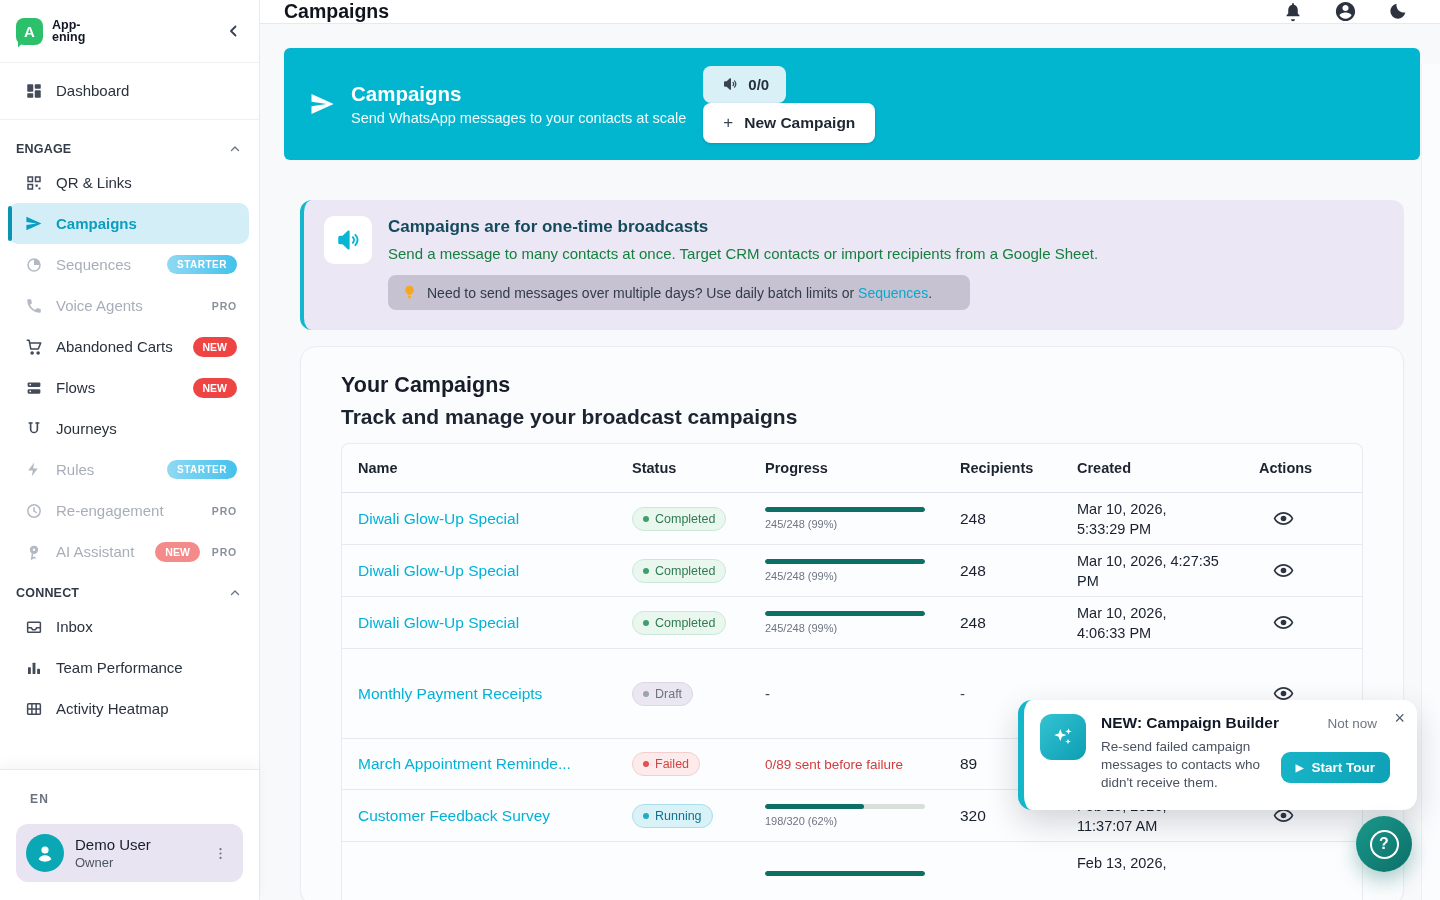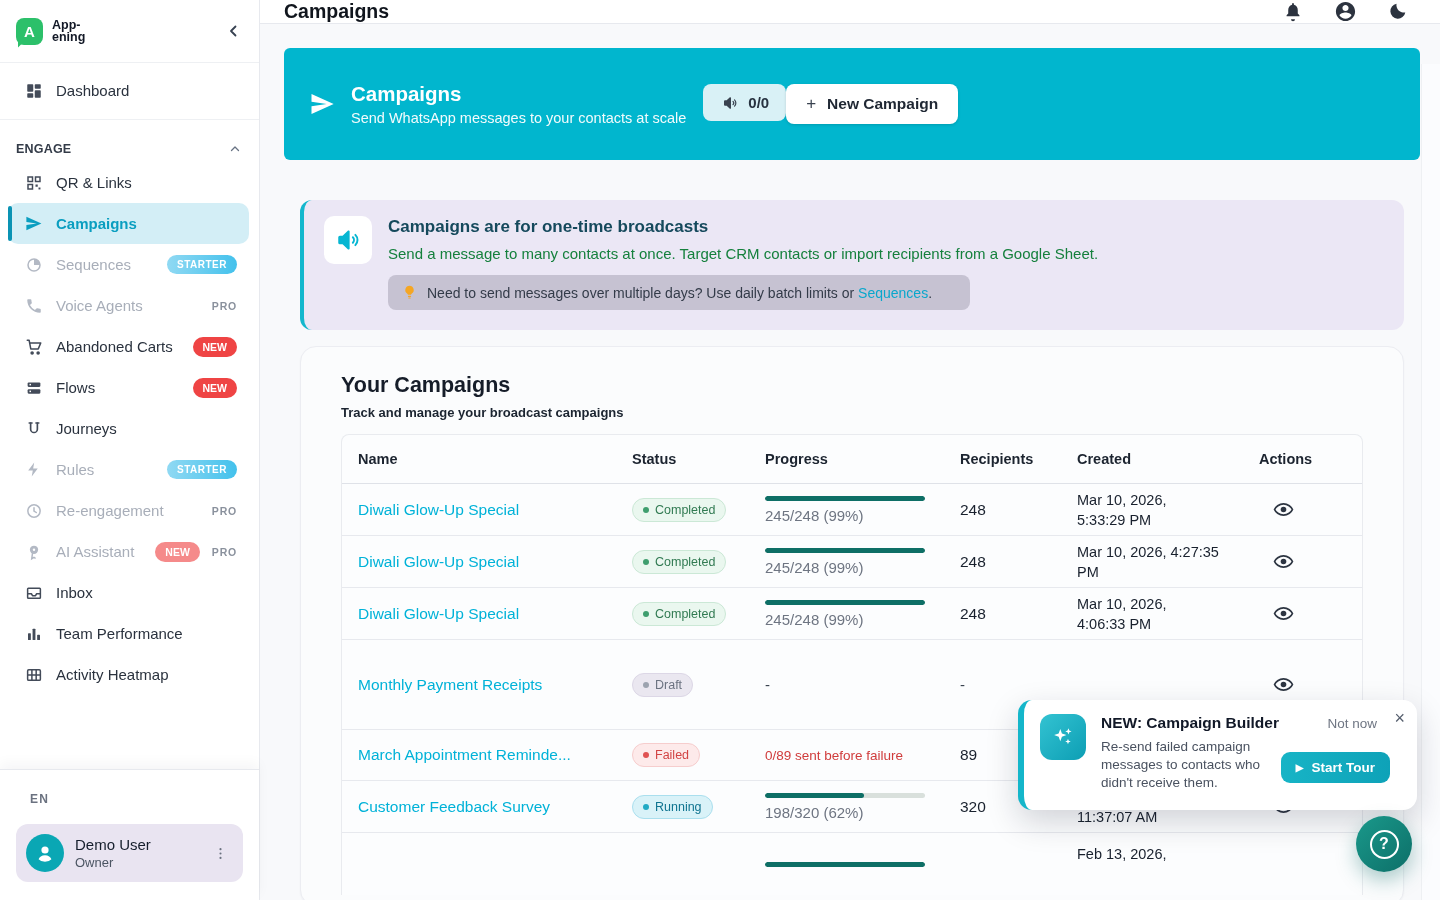--- a/index.html
+++ b/index.html
@@ -49,54 +49,54 @@
   .topbar-icons { margin-left:auto; display:flex; gap:30px; align-items:center; }
   .tbtn { background:none; border:none; color:#2c333f; display:flex; cursor:pointer; }
 
   .content { flex:1; padding:24px; position:relative; }
   .scroll-gutter { position:absolute; right:0; top:64px; bottom:0; width:23px; background:#fbfcfe; border-left:1px solid #eef0f3; z-index:1; }
 
   .banner { height:112px; background:#01b6ce; border-radius:6px; display:flex; align-items:center; padding:0 24px; color:#fff; margin-bottom:40px; }
   .banner-icon { margin-right:15px; display:flex; }
   .banner h1 { font-size:20.5px; font-weight:700; }
   .banner p { font-size:14.5px; margin-top:4px; opacity:.95; }
-  .banner-controls { margin-left:17px; display:flex; align-items:flex-start; }
+  .banner-controls { margin-left:17px; display:flex; flex-direction:column; align-items:flex-start; }
   .counter-pill { background:#d9f1f6; border-radius:8px; padding:9px 17px; display:flex; gap:9px; align-items:center; color:#273240; font-size:15px; font-weight:600; }
   .counter-pill .nic { margin:0; color:#39424f; }
   .new-campaign-btn { background:#fff; border:none; border-radius:8px; padding:11px 20px; display:flex; gap:11px; align-items:center; font-size:15.5px; font-weight:600; color:#1f2733; box-shadow:0 1px 3px rgba(0,0,0,.14); cursor:pointer; }
   .plus-glyph { font-size:17px; font-weight:500; color:#39424f; line-height:14px; }
 
   .info-card { margin:0 16px 16px; background:#ebe7f5; border-left:4px solid #13b7cd; border-radius:12px; padding:16px 20px 20px; display:flex; }
   .info-icon-box { width:48px; height:48px; background:#fff; border-radius:10px; display:flex; align-items:center; justify-content:center; color:#06b6d2; margin-right:16px; flex-shrink:0; }
   .info-title { font-size:17px; font-weight:700; color:#15495c; margin-top:1px; }
   .info-sub { font-size:15px; color:#15803d; margin-top:8px; }
   .tip-box { margin-top:13px; background:#c6c2d2; border-radius:8px; padding:9px 38px 9px 13px; width:fit-content; display:flex; align-items:center; gap:9px; font-size:14px; color:#333b49; }
   .tip-link { color:#0aa7cc; cursor:pointer; }
 
   .table-card { margin:0 16px; background:#fbfcfd; border:1px solid #ecedf2; border-radius:16px; padding:26px 40px 0; height:560px; box-shadow:0 1px 2px rgba(16,24,40,.04); }
   .tc-title { font-size:21.5px; font-weight:700; color:#161d29; }
-  .tc-sub { font-size:13px; font-weight:600; color:#1b2430; margin-top:7px; }
+  .tc-sub { font-size:21px; font-weight:600; color:#1b2430; margin-top:7px; }
   .table { margin-top:14px; border:1px solid #e9ebef; border-bottom:none; border-radius:8px 8px 0 0; background:#fcfdfe; }
   .thead, .trow { display:grid; grid-template-columns:274px 133px 195px 117px 182px 103px; padding-left:16px; align-items:center; }
   .thead { height:49px; border-bottom:1px solid #dfe2e8; }
   .th { font-size:14.5px; font-weight:600; color:#1c2430; }
   .trow { border-bottom:1px solid #e7e9ee; height:52px; }
   .trow.tall { height:90px; }
   .trow.cut { height:62px; border-bottom:none; }
   .tname { font-size:15.5px; color:#00b2d8; cursor:pointer; white-space:nowrap; }
   .pill { display:inline-flex; align-items:center; gap:6px; padding:4px 10px; border-radius:999px; font-size:12.5px; font-weight:500; width:fit-content; }
   .pill .dot { width:6px; height:6px; border-radius:50%; }
   .pill.completed { background:#eaf7ef; border:1px solid #cbe8d6; color:#317a52; } .pill.completed .dot { background:#3f9e6e; }
   .pill.draft { background:#eae7f0; border:1px solid #dcd7e6; color:#6b7280; } .pill.draft .dot { background:#9ca3af; }
   .pill.failed { background:#fdeaea; border:1px solid #f6cdcd; color:#d24444; } .pill.failed .dot { background:#e05252; }
   .pill.running { background:#d9f2f8; border:1px solid #aadfee; color:#0f7490; } .pill.running .dot { background:#22aac4; }
   .prog { width:160px; }
   .prog-bar { height:5px; border-radius:3px; background:#d9e0dc; overflow:hidden; }
   .prog-fill { height:100%; background:#0e6f66; border-radius:3px; }
-  .prog-label { font-size:15px; color:#6e7582; margin-top:6px; }
+  .prog-label { font-size:11px; color:#6e7582; margin-top:6px; }
   .prog-error { font-size:13.5px; color:#d03c3c; }
   .cell-dash { font-size:15px; color:#3a4350; }
   .recip { font-size:15.5px; color:#19212e; }
   .created { font-size:14.5px; color:#19212e; line-height:20px; }
   .cl { min-height:20px; }
   .eye-btn { background:none; border:none; color:#2d3542; padding:0 0 0 14px; display:flex; cursor:pointer; }
 
   
   .toast { position:fixed; left:1018px; top:700px; width:399px; height:110px; background:#fff; border-radius:14px; border-left:6px solid #14b6ca; box-shadow:0 12px 32px rgba(15,23,42,.18); z-index:20; padding:14px 16px; }
   .toast-row { display:flex; }
@@ -262,20 +262,28 @@
               <circle cx="12" cy="9" r="5.5"></circle>
               <path d="M10 13.5 9 21l3-1.8 1.5.9" fill="none" stroke="currentColor" stroke-width="2" stroke-linecap="round"></path>
               <circle cx="12" cy="9" r="1.6" fill="#fff"></circle>
             </svg>
           </span>
         <span class="nlabel">AI Assistant</span>
         <span class="badge-new soft">NEW</span>
         <span class="tag-pro">PRO</span>
       </div>
 
+      <div class="nav-section">
+        <span class="slabel">CONNECT</span>
+        <span class="schev">
+            <svg width="12" height="12" viewBox="0 0 24 24" fill="none" stroke="currentColor" stroke-width="2.6" stroke-linecap="round" stroke-linejoin="round">
+              <polyline points="5 15 12 8 19 15"></polyline>
+            </svg>
+          </span>
+      </div>
 
       <div class="nav-item">
         <span class="nic">
             <svg width="18" height="18" viewBox="0 0 24 24" fill="none" stroke="currentColor" stroke-width="2" stroke-linejoin="round">
               <path d="M4.5 5.5h15a1 1 0 0 1 1 1V18a1 1 0 0 1-1 1h-15a1 1 0 0 1-1-1V6.5a1 1 0 0 1 1-1z"></path>
               <path d="M3.5 13h5l1.5 2.5h4L15.5 13h5"></path>
             </svg>
           </span>
         <span class="nlabel">Inbox</span>
       </div>

